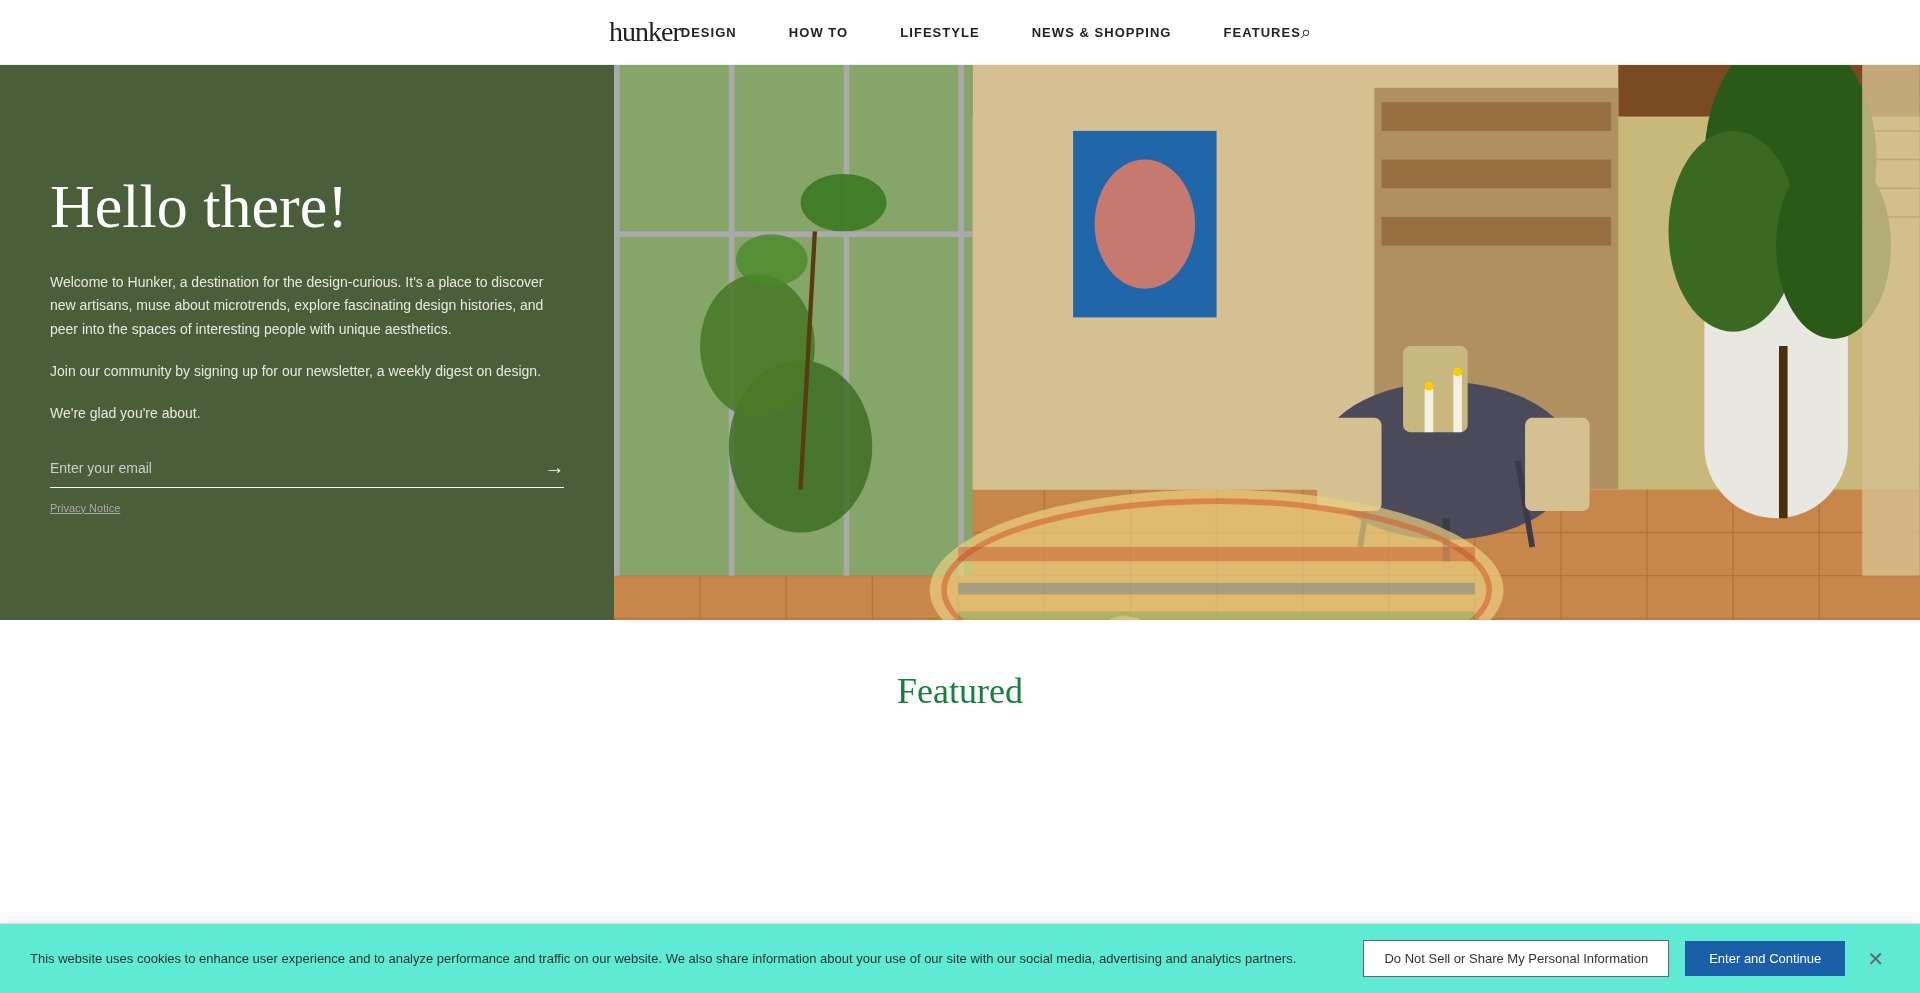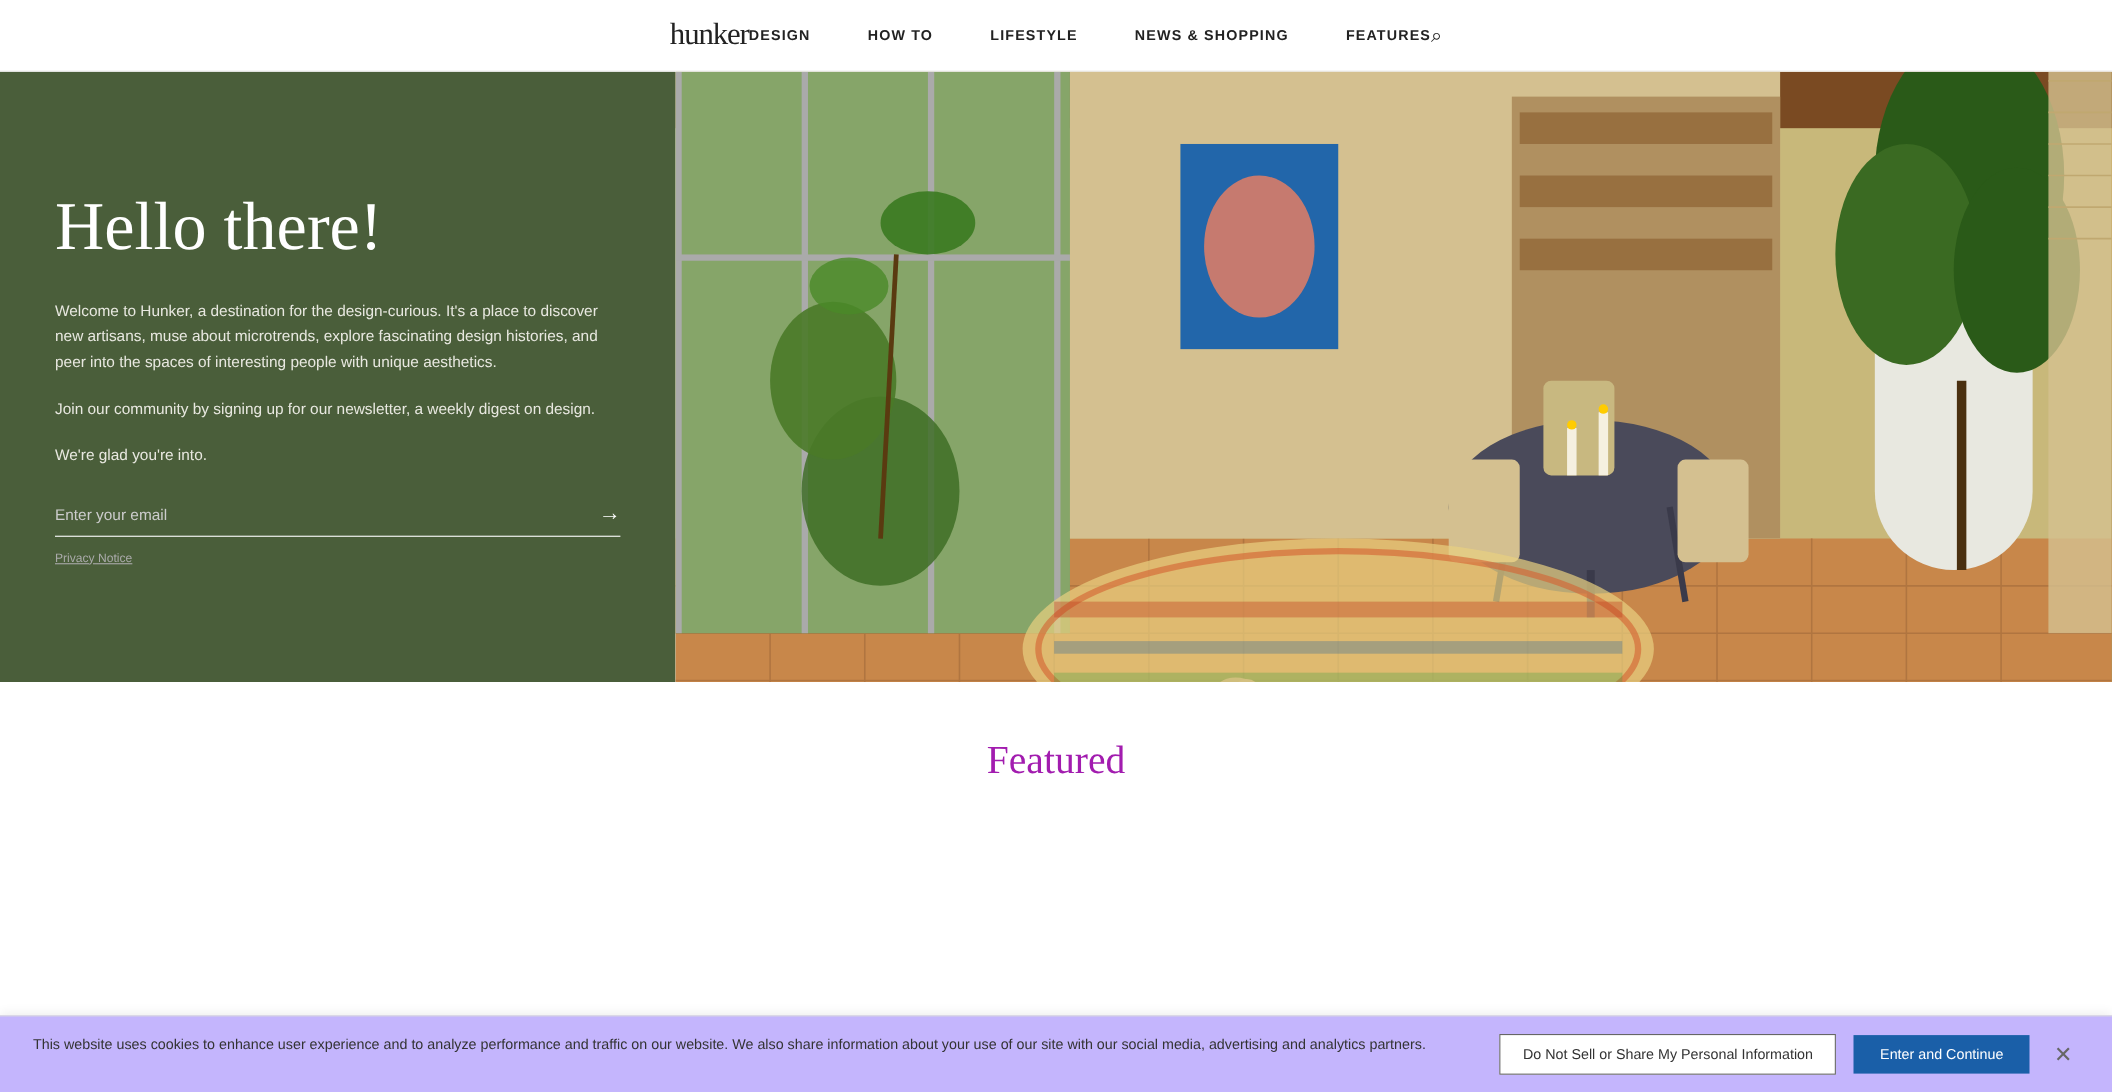--- a/index.html
+++ b/index.html
@@ -122,33 +122,33 @@
 
     
     .featured-section {
       padding: 50px 60px 30px;
       text-align: center;
     }
     .featured-section h2 {
       font-size: 36px;
       font-weight: 400;
       font-family: Georgia, serif;
-      color: #a21caf;
+      color: #15803d;
     }
 
     
     .cookie-banner {
       position: fixed;
       bottom: 0;
       left: 0;
       width: 100%;
-      background: #c4b5fd;
+      background: #5eead4;
       border-top: 1px solid #ddd;
       display: flex;
-      align-items: flex-start;
+      align-items: center;
       padding: 16px 30px;
       z-index: 1000;
       gap: 20px;
       box-shadow: 0 -2px 10px rgba(0,0,0,0.08);
     }
     .cookie-text {
       flex: 1;
       font-size: 13px;
       font-family: Arial, sans-serif;
       color: #333;
@@ -204,21 +204,21 @@
     <li><a href="#">FEATURES</a></li>
   </ul>
   <span class="nav-search">⌕</span>
 </nav>
 
 <section class="hero">
   <div class="hero-left">
     <h1>Hello there!</h1>
     <p>Welcome to Hunker, a destination for the design-curious. It's a place to discover new artisans, muse about microtrends, explore fascinating design histories, and peer into the spaces of interesting people with unique aesthetics.</p>
     <p>Join our community by signing up for our newsletter, a weekly digest on design.</p>
-    <p>We're glad you're into.</p>
+    <p>We're glad you're about.</p>
     <div class="email-form">
       <input type="email" placeholder="Enter your email" style="">
       <button>→</button>
     </div>
     <a href="#" class="privacy-notice">Privacy Notice</a>
   </div>
   <div class="hero-right">
     <div class="room-image">
       
       <svg viewBox="0 0 910 555" xmlns="http://www.w3.org/2000/svg" preserveAspectRatio="xMidYMid slice">

